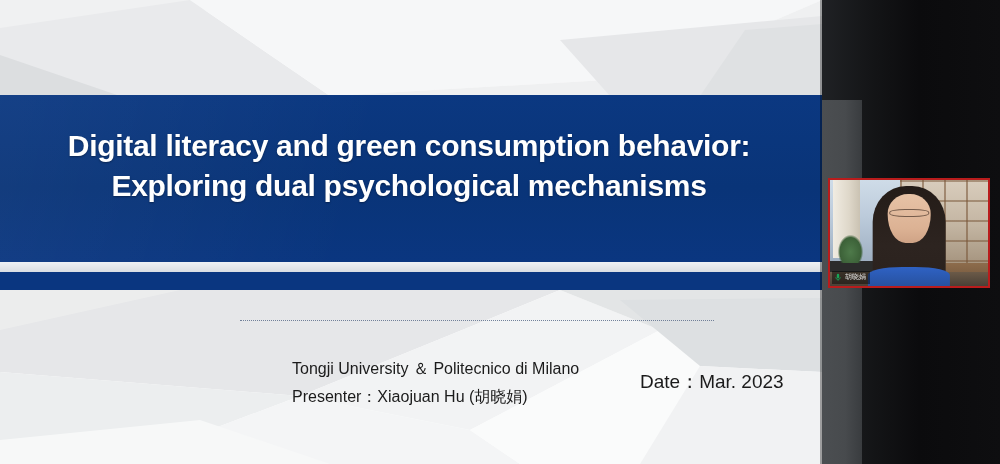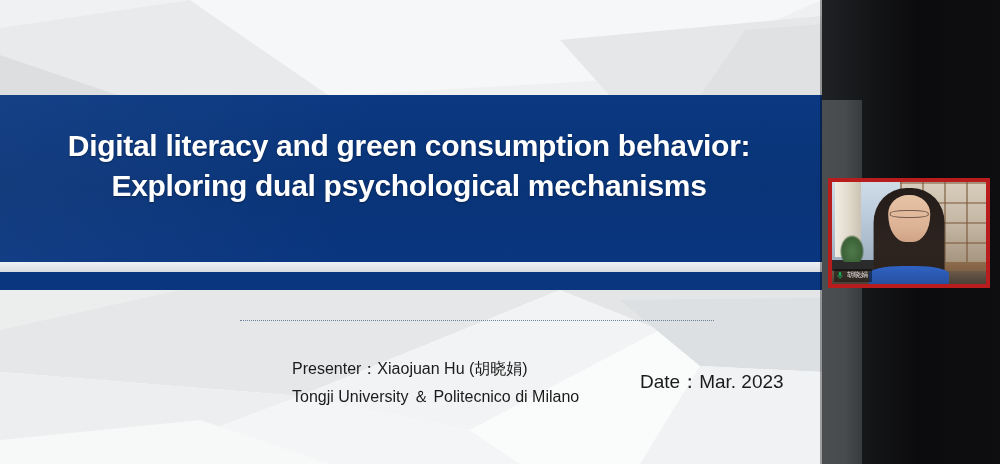--- a/index.html
+++ b/index.html
@@ -145,21 +145,21 @@
     white-space: nowrap;
   }
 
   
   .video-tile {
     position: absolute;
     left: 828px;
     top: 178px;
     width: 162px;
     height: 110px;
-    border: 4px solid #b91c1c;
+    border: 2px solid #b91c1c;
     box-sizing: border-box;
     overflow: hidden;
     background: #2b2b2b;
   }
   .video-scene {
     position: absolute;
     inset: 0;
   }
   
   .vs-window {
@@ -311,22 +311,22 @@
 
     <div class="title-text">Digital literacy and green consumption behavior:
 Exploring dual psychological mechanisms</div>
 
     <div class="band-stripe"></div>
     <div class="band-lower"></div>
 
     <div class="dotted-rule"></div>
 
     <div class="presenter-block">
+      <span class="presenter-line">Tongji University ＆ Politecnico di Milano</span>
       <span class="presenter-line">Presenter：Xiaojuan Hu (胡晓娟)</span>
-      <span class="presenter-line">Tongji University ＆ Politecnico di Milano</span>
     </div>
 
     <div class="date-block">Date：Mar. 2023</div>
   </div>
 
   <div class="slide-edge"></div>
 
   <div class="video-tile">
     <div class="video-scene">
       <div class="vs-window"></div>

